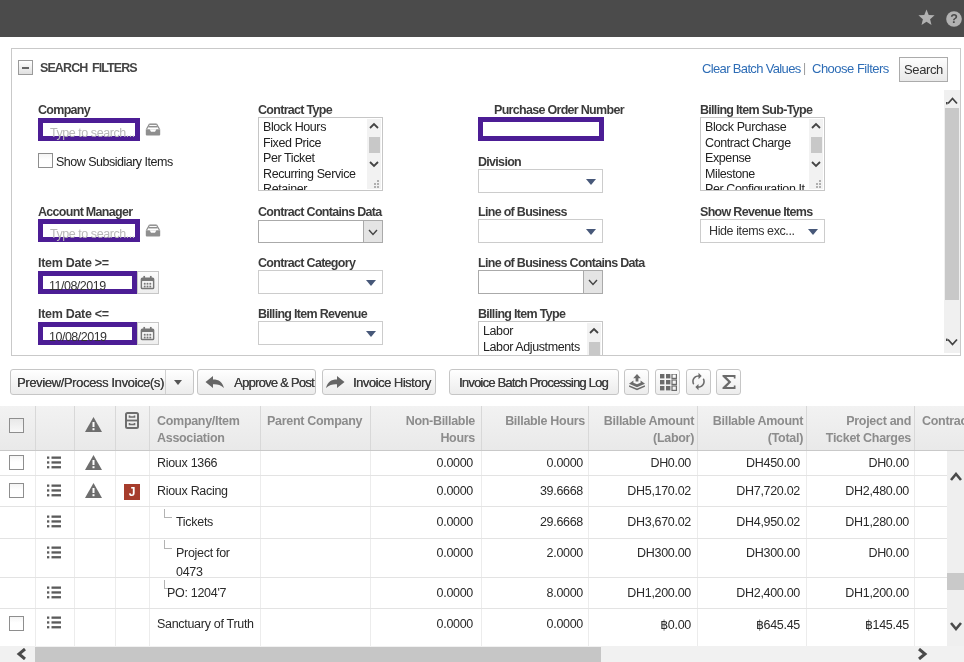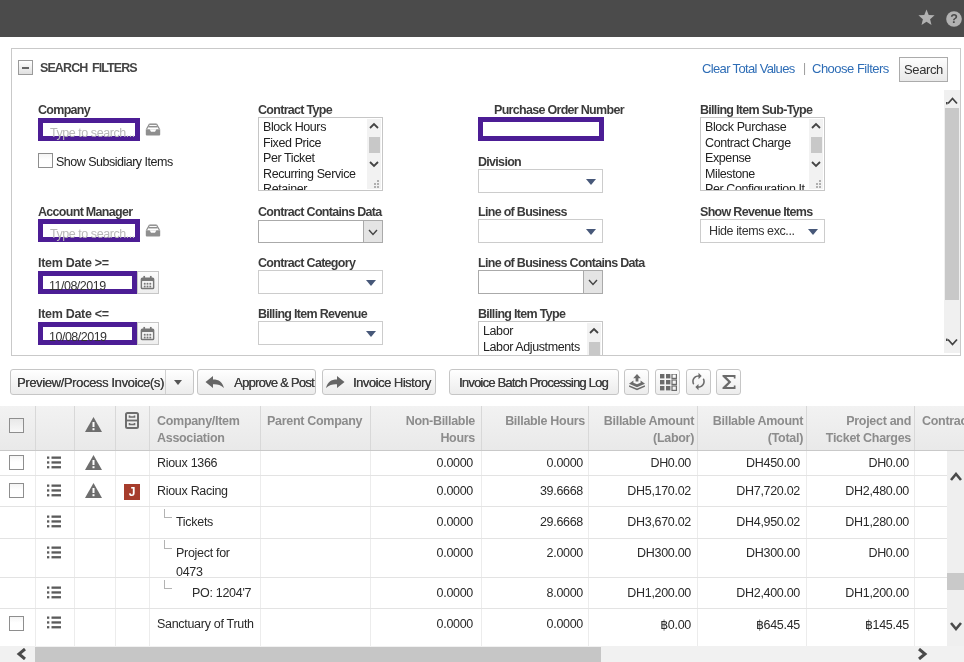--- a/index.html
+++ b/index.html
@@ -66,21 +66,21 @@
   <svg class="abs" style="left:946px;top:11px" width="16" height="16" viewBox="0 0 16 16">
       <circle cx="8" cy="8" r="7.8" fill="#b2b2b2"></circle>
       <text x="8" y="12.4" text-anchor="middle" font-family="Liberation Sans" font-size="12.5" font-weight="bold" fill="#4a4a4a">?</text>
     </svg>
 
   <div class="abs" id="panel"></div>
   <div class="abs" id="minusbtn">
       <div></div>
     </div>
   <div class="abs" id="sftitle">SEARCH FILTERS</div>
-  <span class="link" style="left:702px;top:61px;letter-spacing:-0.65px">Clear Total Values</span>
+  <span class="link" style="left:702px;top:61px;letter-spacing:-0.65px">Clear Batch Values</span>
     <span class="abs" style="left:803px;top:61px;color:#9a9a9a;font-size:12px">|</span>
     <span class="link" style="left:812px;top:61px">Choose Filters</span>
   <div class="abs" id="searchbtn">Search</div>
 
   <div id="filters">
 
     <div class="abs flabel" style="left:38px;top:103px">Company</div>
     <div class="abs tinput" style="left:38px;top:118px;width:102px;height:23px">
         <span class="ph" style="position:absolute;left:7px;top:3px">Type to search...</span>
       </div>
@@ -453,21 +453,21 @@
         <g fill="#5b5b5b">
           <rect x="0" y="0.5" width="2.3" height="2.3"></rect>
           <rect x="4.5" y="0.5" width="9.5" height="2.3"></rect>
           <rect x="0" y="5.3" width="2.3" height="2.3"></rect>
           <rect x="4.5" y="5.3" width="9.5" height="2.3"></rect>
           <rect x="0" y="10.1" width="2.3" height="2.3"></rect>
           <rect x="4.5" y="10.1" width="9.5" height="2.3"></rect>
         </g>
       </svg>
     <div class="treeL" style="left:164px;top:580px"></div>
-    <div class="cell" style="left:192px;top:586px">PO: 1204'7</div>
+    <div class="cell" style="left:167px;top:586px">PO: 1204'7</div>
     <div class="cell num" style="left:371px;top:586px;width:102px">0.0000</div>
     <div class="cell num" style="left:482px;top:586px;width:101px">8.0000</div>
     <div class="cell num" style="left:589px;top:586px;width:102px">DH1,200.00</div>
     <div class="cell num" style="left:698px;top:586px;width:102px">DH2,400.00</div>
     <div class="cell num" style="left:807px;top:586px;width:102px">DH1,200.00</div>
 
     <div class="abs cbx" style="left:9px;top:616px"></div>
     <svg class="abs" style="left:47px;top:616px" width="14" height="13" viewBox="0 0 14 13">
         <g fill="#5b5b5b">
           <rect x="0" y="0.5" width="2.3" height="2.3"></rect>

